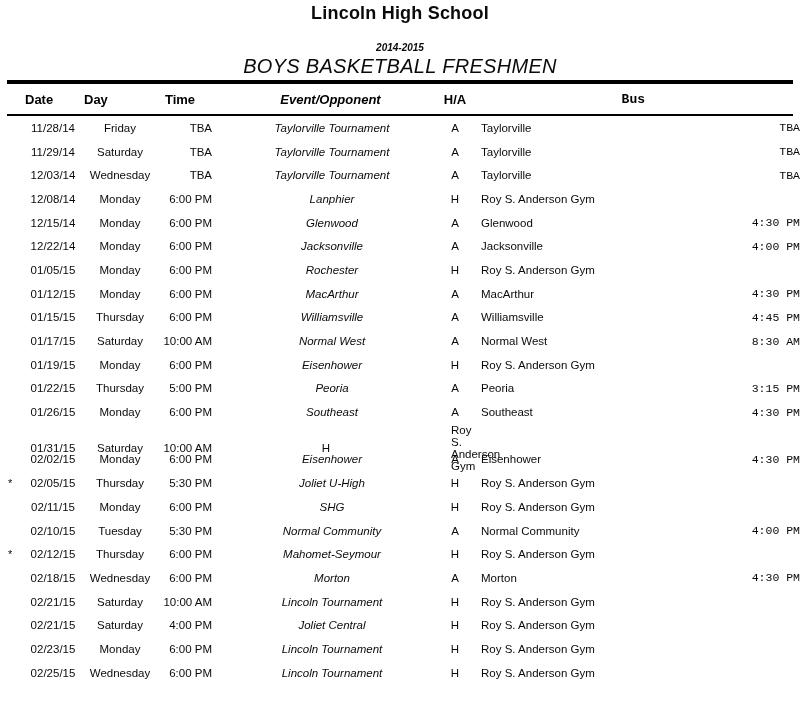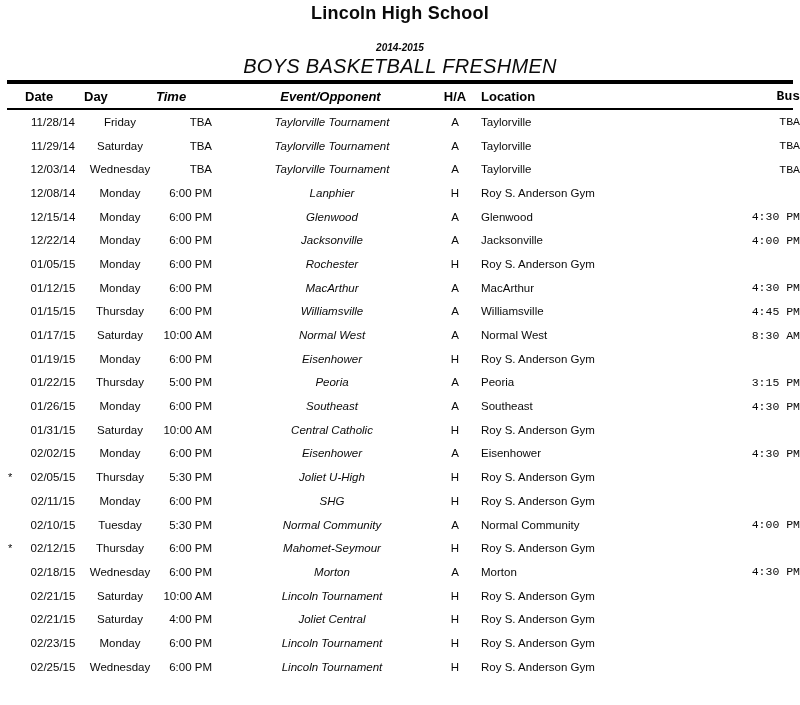--- a/index.html
+++ b/index.html
@@ -34,24 +34,24 @@
   .rule { margin: 0 7px; background: #000; }
   .rule.thick { height: 4px; margin-top: 3px; }
   .rule.thin  { height: 2px; }
 
   
   .grid-row {
     display: grid;
     grid-template-columns: 22px 62px 72px 56px 228px 30px 175px auto;
     align-items: center;
   }
-  .header-row { height: 24px; font-size: 13px; font-weight: bold; color: #000; }
+  .header-row { height: 30px; font-size: 13px; font-weight: bold; color: #000; }
   .header-row .c-date { text-align: left; padding-left: 3px; }
   .header-row .c-day  { text-align: left; }
-  .header-row .c-time { text-align: left; padding-right: 8px; font-style: italic; }
+  .header-row .c-time { text-align: center; padding-right: 8px; }
   .header-row .c-event { padding-left: 9px; }
 
   .tbody { }
   .table-row { height: 23.7px; font-size: 11.5px; }
 
   .c-note { text-align: left; padding-left: 8px; font-size: 11px; }
   .c-date { text-align: center; }
   .c-day  { text-align: center; }
   .c-time { text-align: right; }
   .c-event { text-align: center; padding-left: 12px; font-style: italic; }
@@ -72,21 +72,20 @@
 
   <div class="rule thick"></div>
 
   <div class="grid-row header-row">
     <div class="c-note"></div>
     <div class="c-date">Date</div>
     <div class="c-day">Day</div>
     <div class="c-time">Time</div>
     <div class="c-event">Event/Opponent</div>
     <div class="c-ha">H/A</div>
-    <div class="c-location">Location</div>
     <div class="c-bus">Bus</div>
   </div>
 
   <div class="rule thin"></div>
 
   <div class="tbody">
     <div class="grid-row table-row">
       <div class="c-note"></div>
       <div class="c-date">11/28/14</div>
       <div class="c-day">Friday</div>
@@ -227,21 +226,20 @@
       <div class="c-ha">A</div>
       <div class="c-location">Southeast</div>
       <div class="c-bus">4:30 PM</div>
     </div>
 
     <div class="grid-row table-row">
       <div class="c-note"></div>
       <div class="c-date">01/31/15</div>
       <div class="c-day">Saturday</div>
       <div class="c-time">10:00 AM</div>
-      <div class="c-event">Central Catholic</div>
       <div class="c-ha">H</div>
       <div class="c-location">Roy S. Anderson Gym</div>
       <div class="c-bus"></div>
     </div>
 
     <div class="grid-row table-row">
       <div class="c-note"></div>
       <div class="c-date">02/02/15</div>
       <div class="c-day">Monday</div>
       <div class="c-time">6:00 PM</div>

